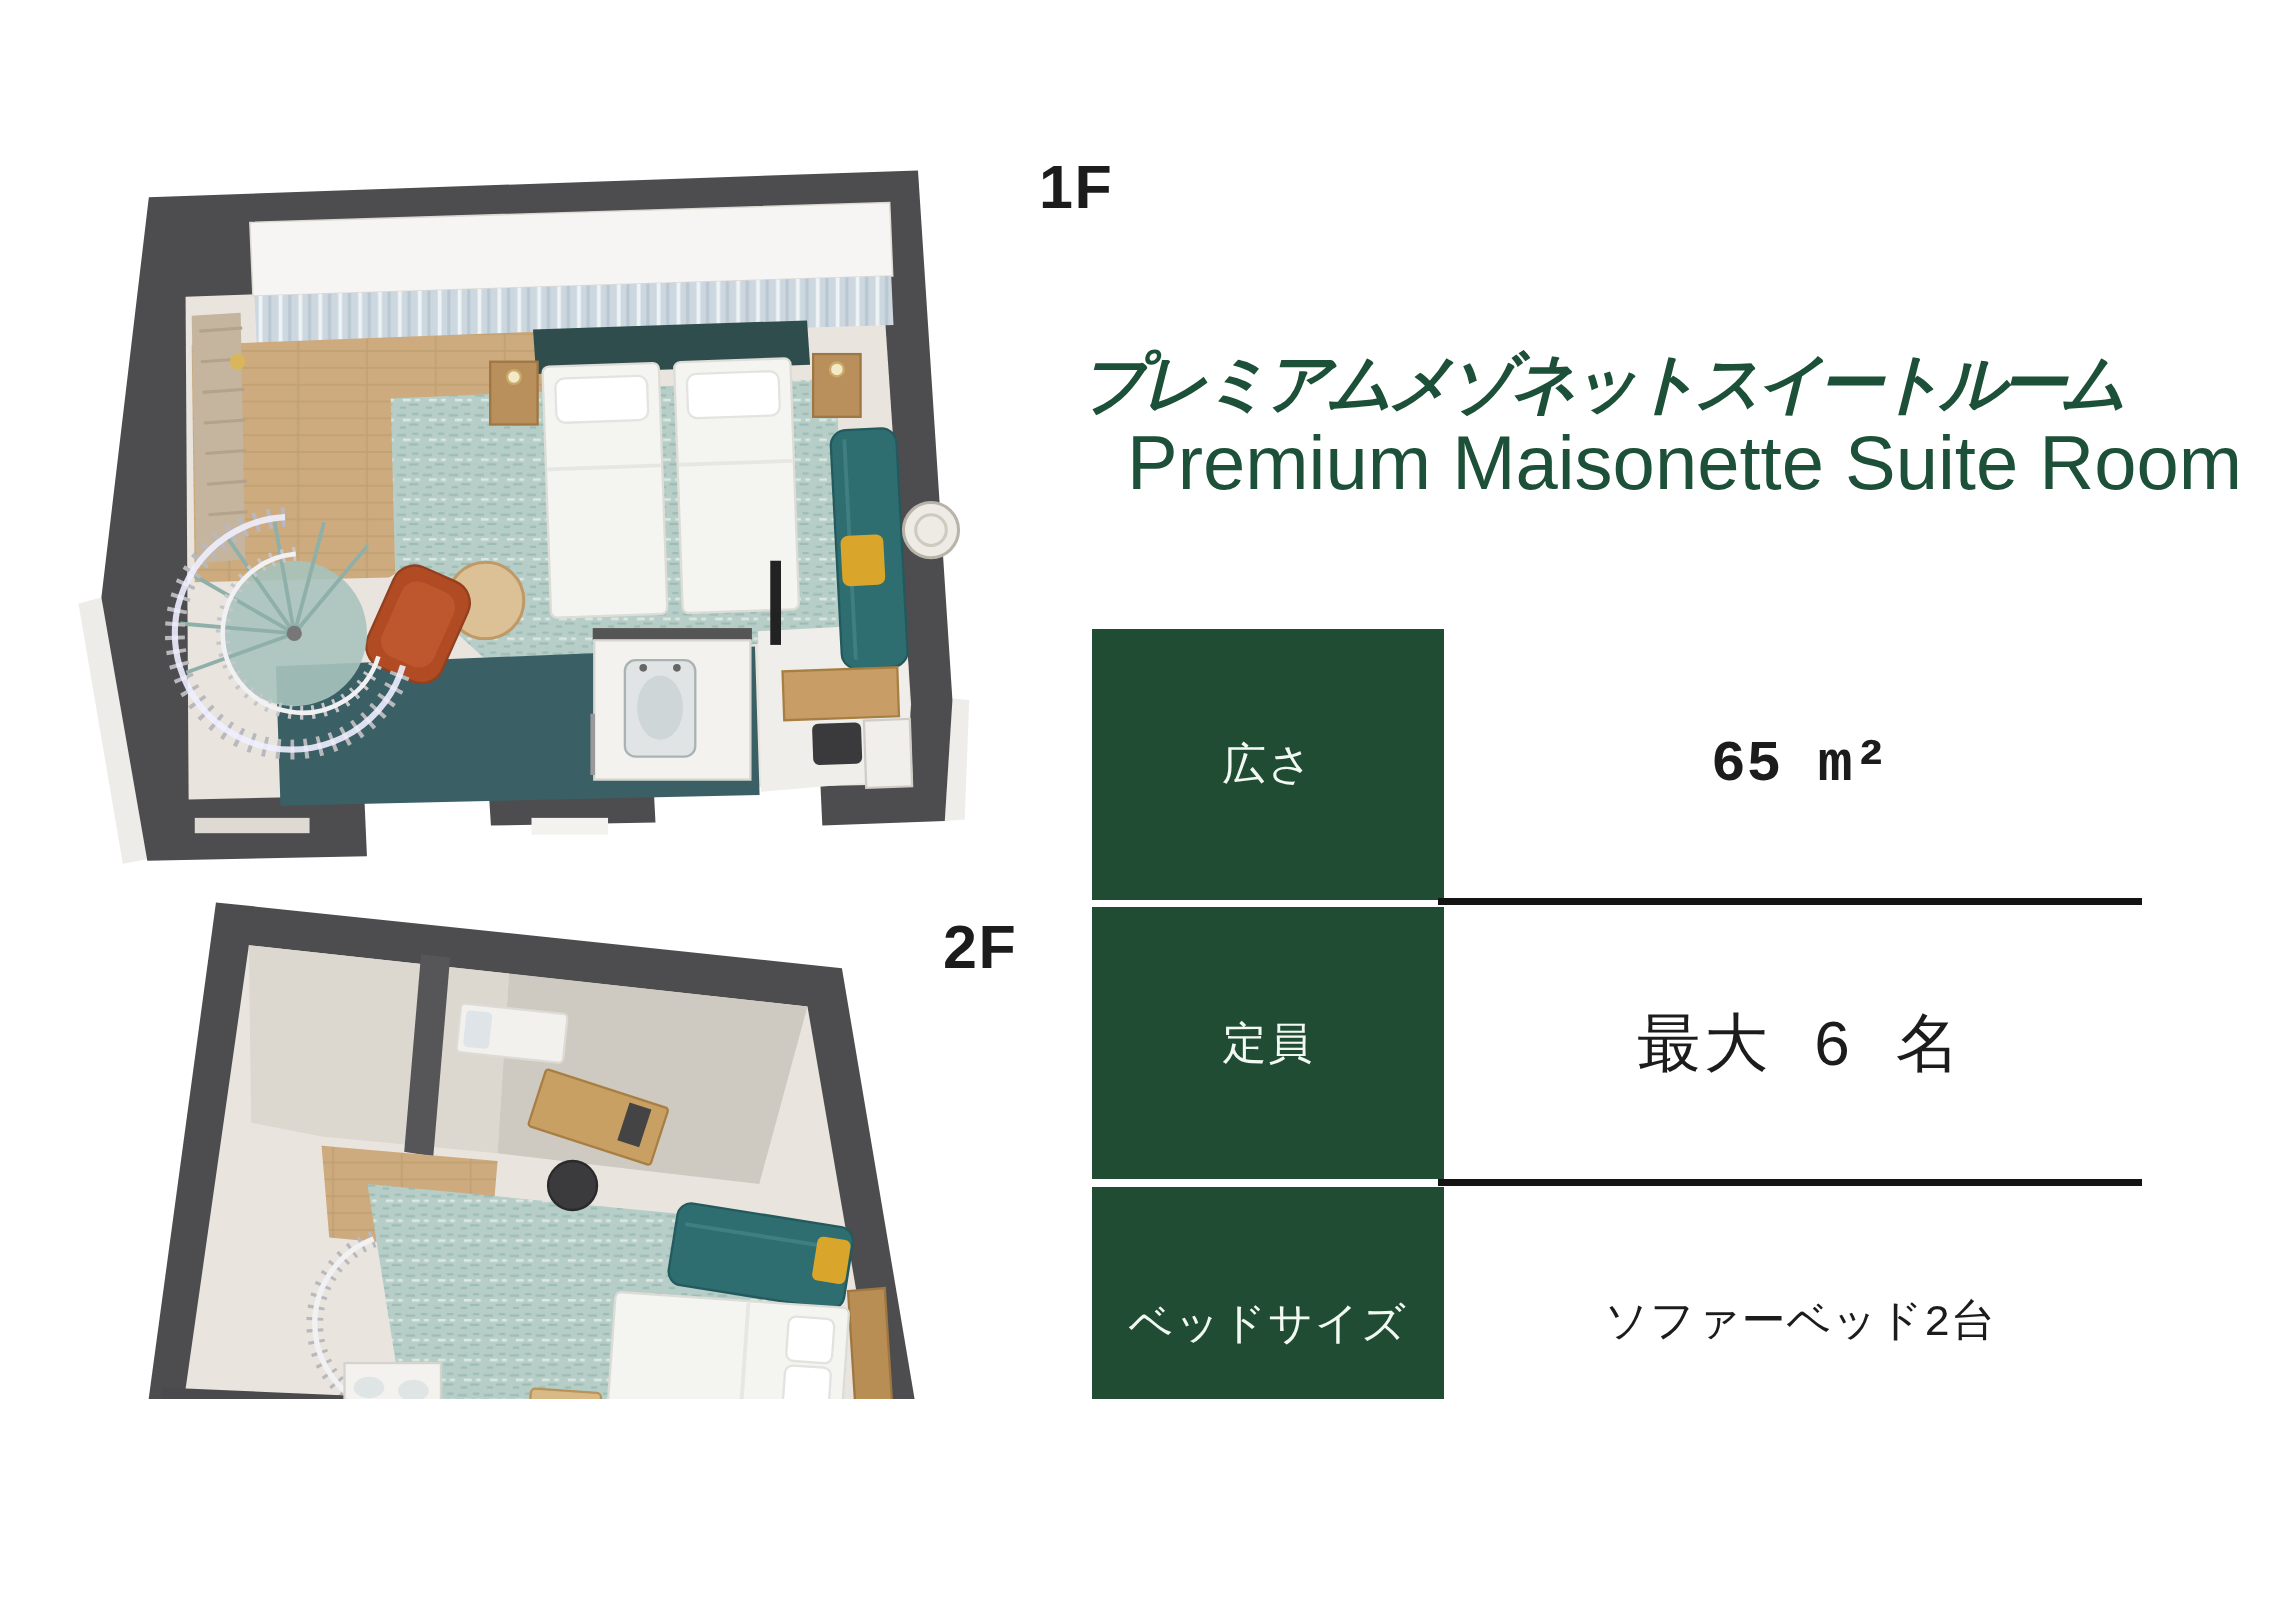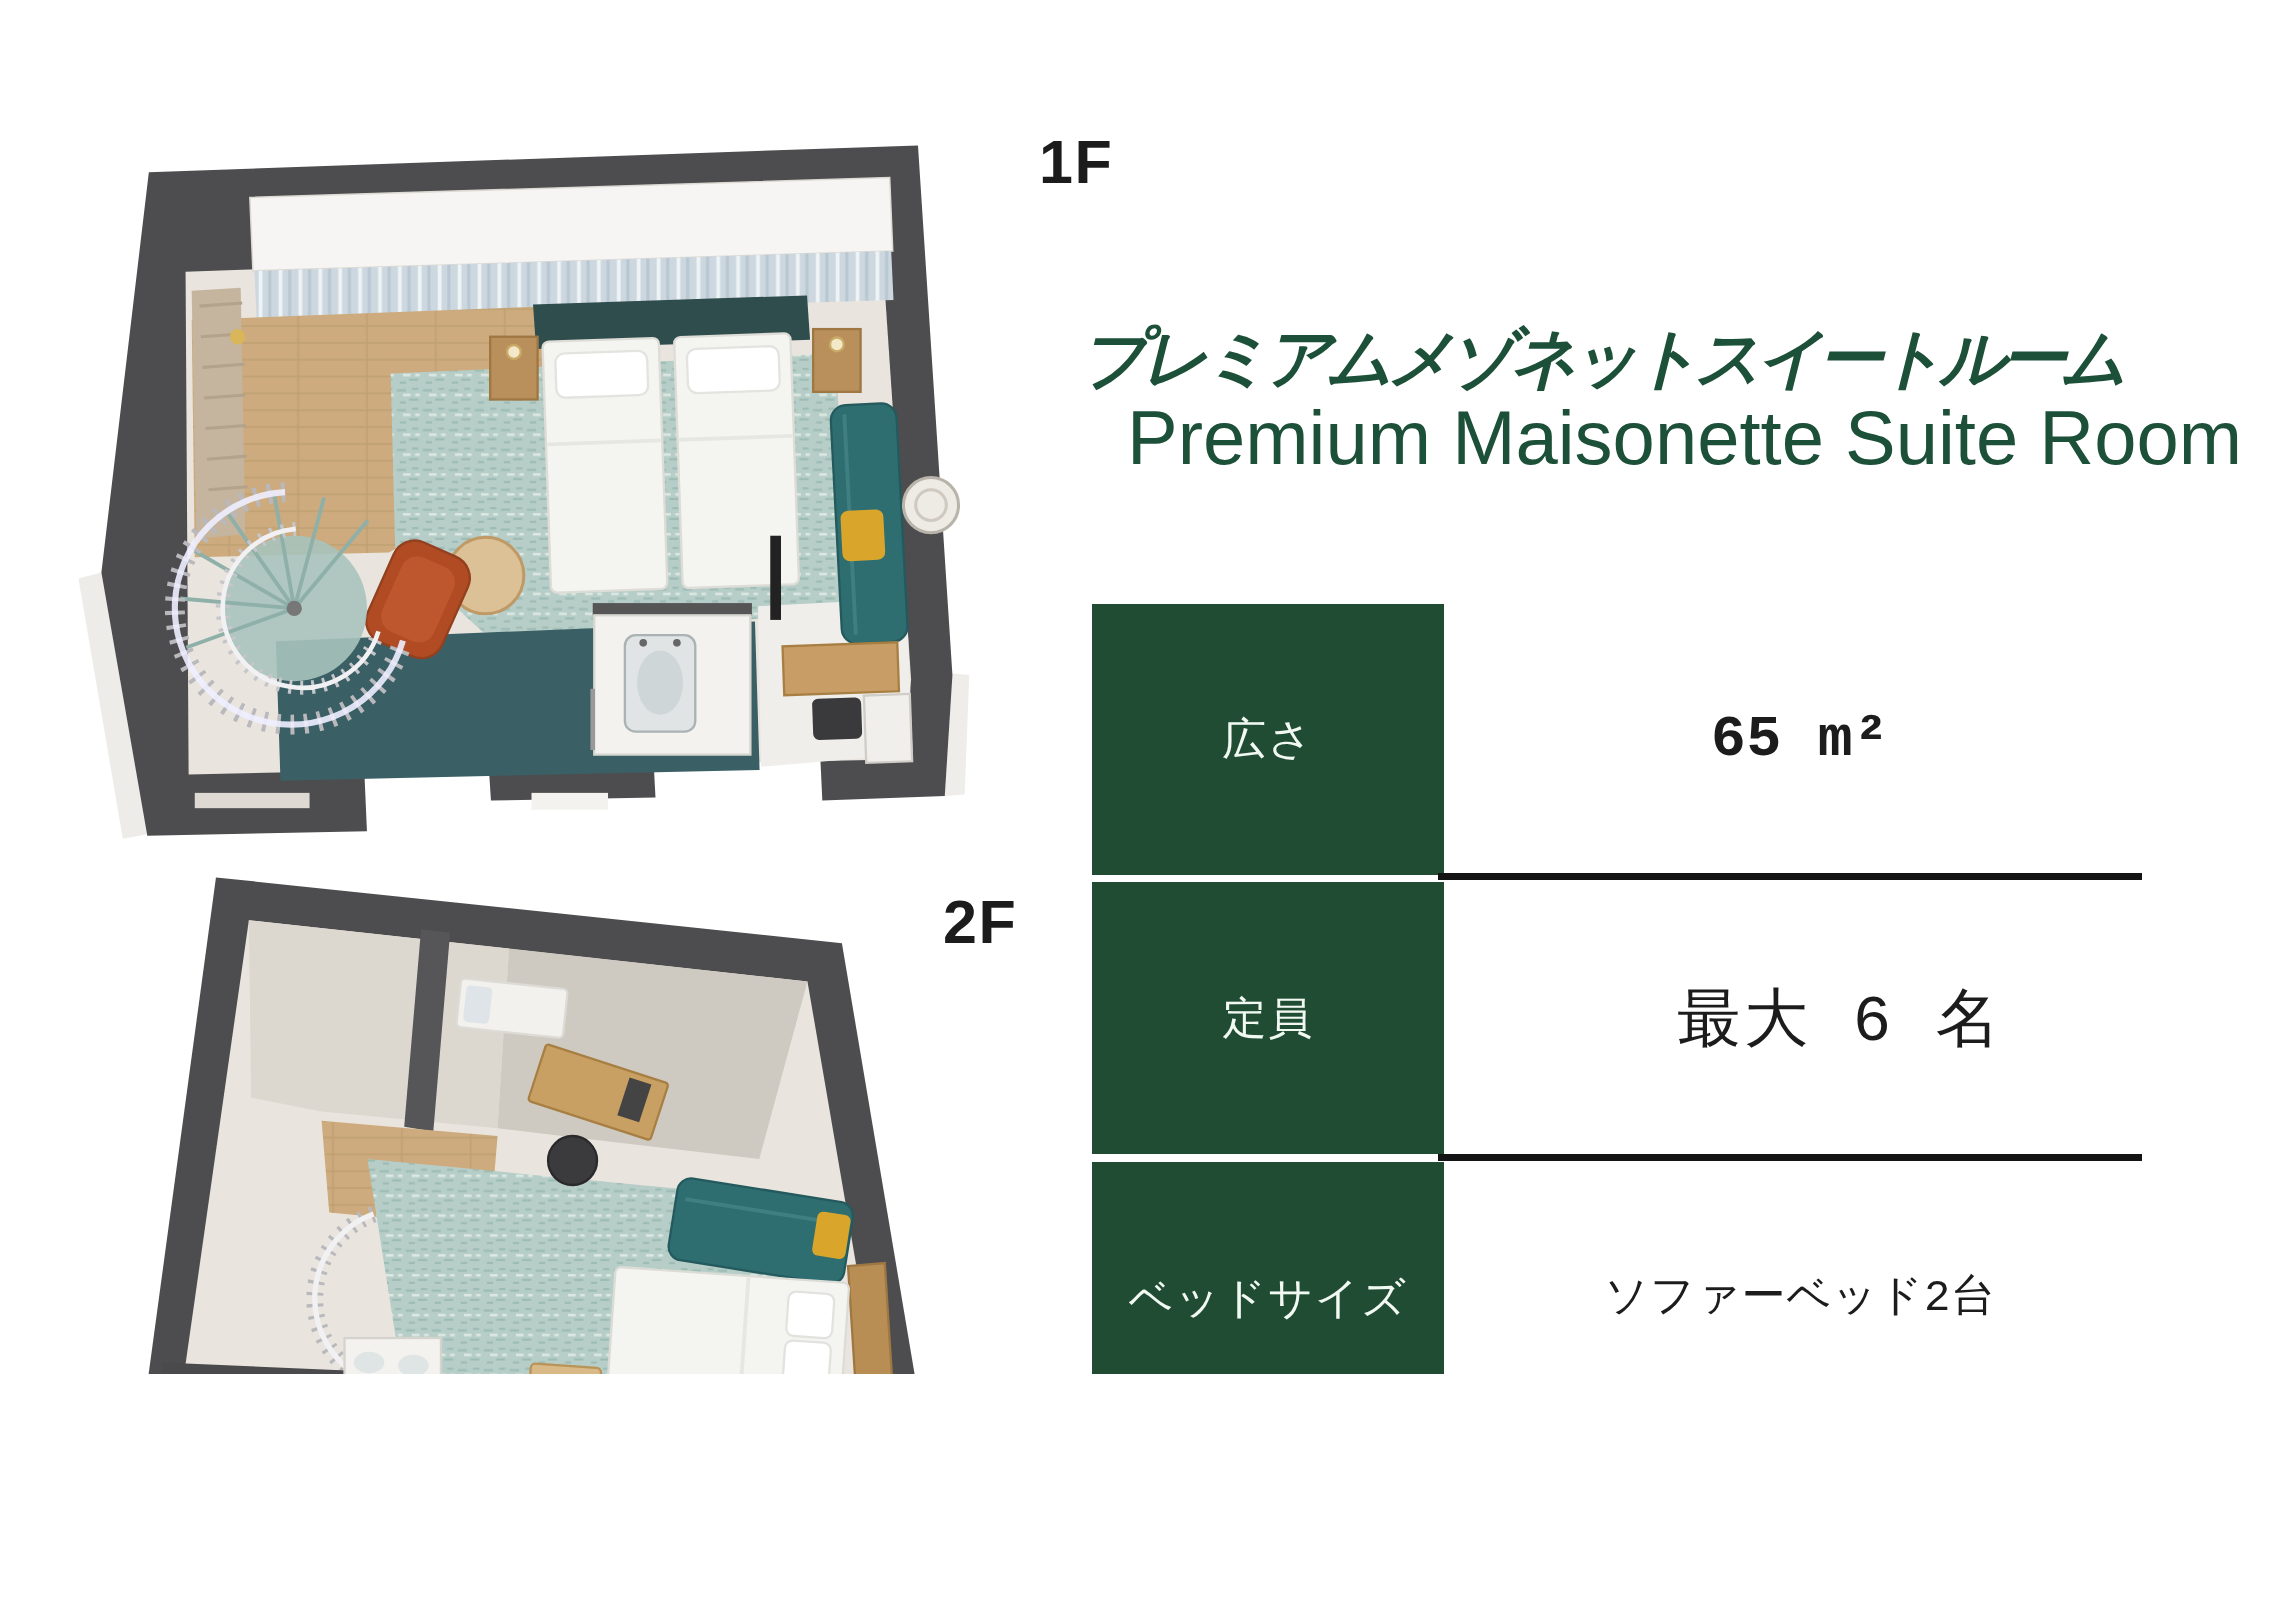--- a/index.html
+++ b/index.html
@@ -15,20 +15,21 @@
     --sofa-teal:#2e6e71;
     --wood:#cdab7e;
     --accent-orange:#b04b24;
     --accent-mustard:#d9a62b;
   }
   html,body{margin:0;padding:0;background:var(--background);}
   #page{
     position:relative;width:2295px;height:1374px;background:var(--background);
     font-family:"Liberation Sans","DejaVu Sans",sans-serif;color:var(--text-black);
     overflow:hidden;
+    margin-top:25px;
   }
   .plan{position:absolute;}
   .plan svg{display:block;width:100%;height:100%;}
   #plan-1f{left:57px;top:107px;width:949px;height:735px;}
   #plan-2f{left:92px;top:868px;width:880px;height:735px;}
   .floor-label{
     position:absolute;font-size:61px;font-weight:700;color:var(--text-black);
     letter-spacing:1.5px;line-height:1;
   }
   #floor-label-1f{left:1039px;top:132px;}
@@ -50,21 +51,21 @@
     background:var(--cell-green);color:var(--cell-text);
     display:flex;align-items:center;justify-content:center;
     font-size:44px;font-weight:500;letter-spacing:1.5px;white-space:nowrap;
   }
   .spec-row .cell-value{
     position:absolute;left:352px;top:0;width:712px;height:100%;
     display:flex;flex-direction:column;align-items:center;justify-content:center;
     color:var(--text-black);text-align:center;font-family:Liberation Mono, monospace;
   }
   #spec-row-size .cell-value{font-size:58px;font-weight:700;letter-spacing:0.8px;}
-  #spec-row-capacity .cell-value{font-size:64px;font-weight:400;letter-spacing:3.1px;padding-left:40px;}
+  #spec-row-capacity .cell-value{font-size:64px;font-weight:400;letter-spacing:3.1px;}
   #spec-row-beds .cell-value{font-size:44px;font-weight:400;line-height:73px;letter-spacing:0.8px;}
   .divider{
     position:absolute;left:358px;width:704px;height:6.9px;background:var(--divider);
   }
   #divider-1{top:269px;}
   #divider-2{top:550px;}
 </style>
 </head>
 <body>
 

